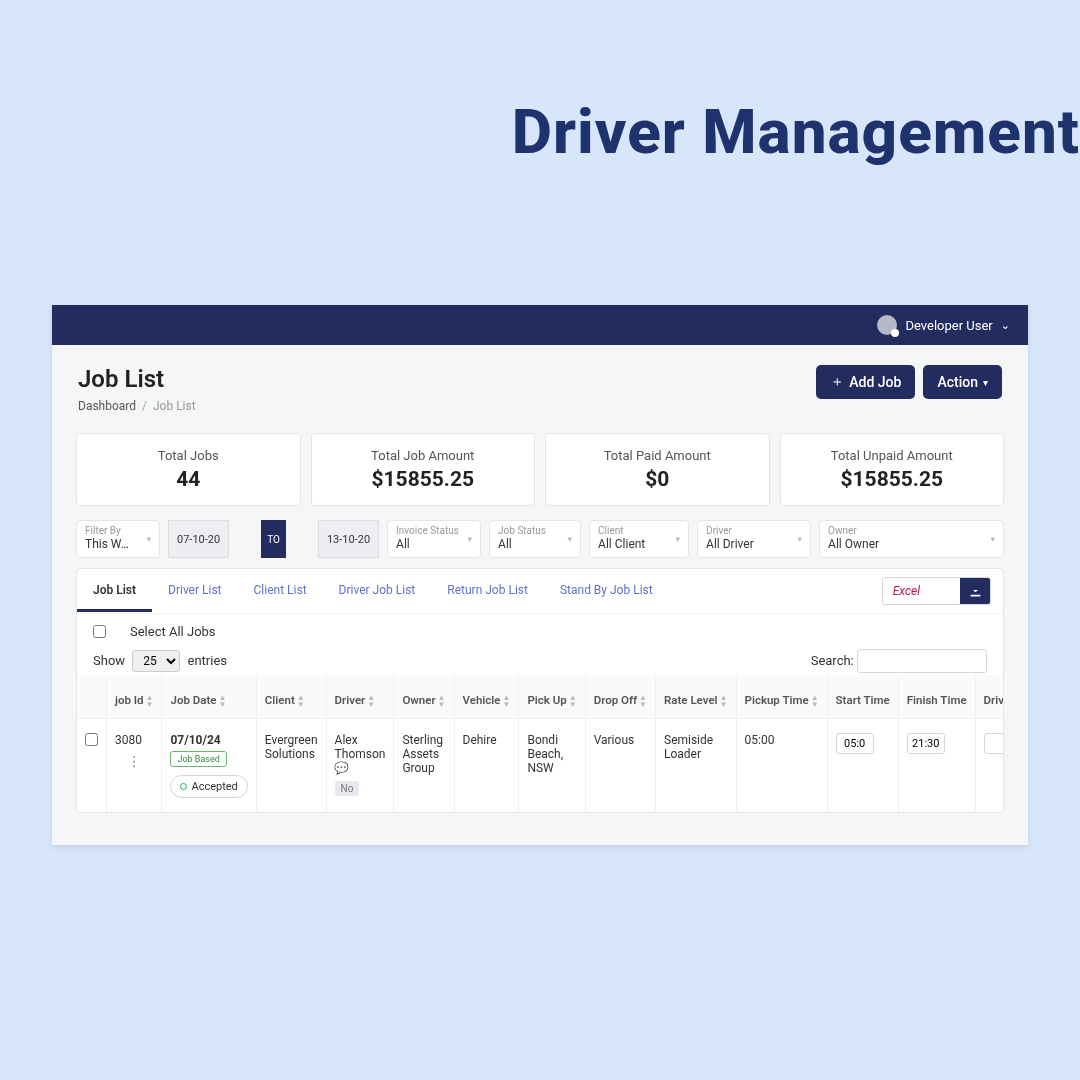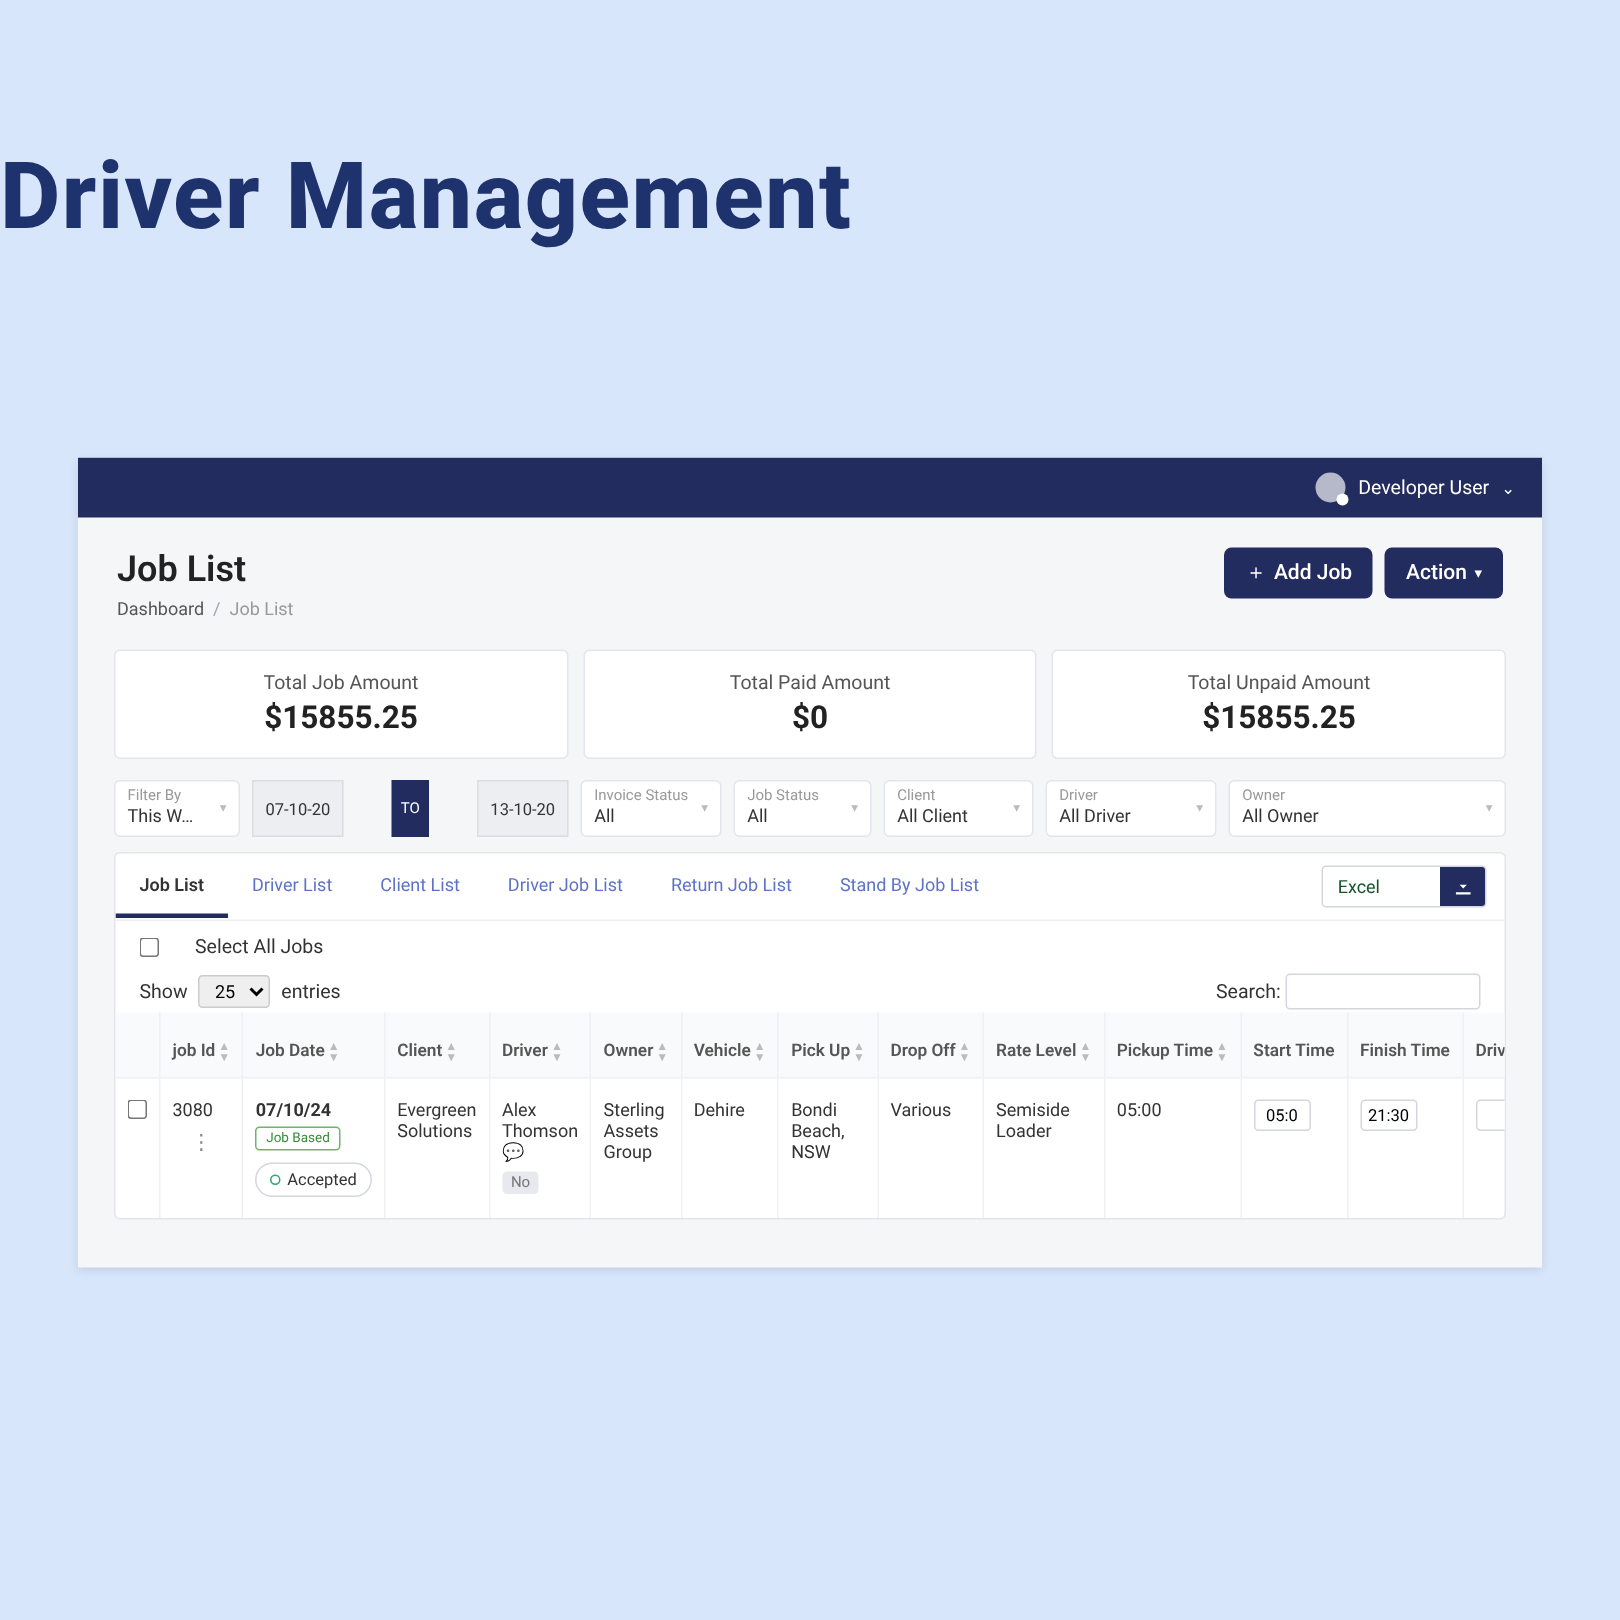--- a/index.html
+++ b/index.html
@@ -1,18 +1,18 @@
 <!DOCTYPE html>
 <html><head>
 <meta charset="utf-8">
 <style>
 * { margin:0; padding:0; box-sizing:border-box; font-family:-apple-system,BlinkMacSystemFont,"Segoe UI",Roboto,sans-serif; }
 body { background:#d8e6fb; width:1080px; height:1080px; overflow:hidden; }
 .slide-wrapper { width:100%; height:100%; position:relative; }
-.slide-title { text-align:left; font-size:62px; font-weight:800; color:#1e326e; letter-spacing:1px; padding-top:95px; }
+.slide-title { text-align:right; font-size:62px; font-weight:800; color:#1e326e; letter-spacing:1px; padding-top:95px; }
 .app-frame { position:absolute; top:305px; left:52px; right:52px; height:540px; background:#f5f6f8; box-shadow:0 2px 6px rgba(0,0,0,.1); overflow:hidden; }
 .topbar { background:#232c5e; height:40px; display:flex; justify-content:flex-end; align-items:center; padding:0 18px; }
 .user-pill { display:flex; align-items:center; gap:8px; color:#fff; font-size:13px; cursor:pointer; }
 .avatar { width:20px; height:20px; border-radius:50%; background:#b5b9c9; position:relative; }
 .avatar::after { content:""; position:absolute; right:-2px; bottom:-2px; width:8px; height:8px; background:#fff; border-radius:50%; }
 .chev { font-size:11px; }
 .page-header { display:flex; justify-content:space-between; align-items:flex-start; padding:20px 26px 10px; }
 .page-title { font-size:24px; font-weight:600; color:#222; }
 .breadcrumb { font-size:12px; color:#555; margin-top:6px; }
 .breadcrumb .sep { color:#9aa; margin:0 3px; }
@@ -30,21 +30,21 @@
 .dd-caret { position:absolute; right:8px; top:50%; transform:translateY(-50%); color:#bbb; font-size:9px; }
 .date-range { display:flex; align-items:stretch;gap:32px; }
 .date-part { background:#eceef2; border:1px solid #ddd; padding:0 8px; font-size:11px; color:#333; display:flex; align-items:center; }
 .date-to { background:#232c5e; color:#fff; padding:0 6px; font-size:10px; display:flex; align-items:center; }
 .content-panel { background:#fff; border:1px solid #e3e5ea; border-radius:4px; margin:0 24px; overflow:hidden; }
 .tabs-row { display:flex; align-items:center; justify-content:space-between; border-bottom:1px solid #eef0f3; }
 .tabs { display:flex; }
 .tab { padding:12px 16px; font-size:12px; color:#5e73c7; cursor:pointer; }
 .tab.active { color:#333; font-weight:600; border-bottom:3px solid #232c5e; }
 .excel-box { display:flex; align-items:stretch; margin:8px 12px; border:1px solid #d3d6dd; border-radius:3px; overflow:hidden; }
-.excel-label { padding:6px 40px 6px 10px; font-size:12px; color:#14532d; }
+.excel-label { padding:6px 40px 6px 10px; font-size:12px; color:#be185d;font-style:italic; }
 .excel-btn { background:#232c5e; color:#fff; width:30px; display:flex; align-items:center; justify-content:center; cursor:pointer; }
 .table-controls { padding:10px 16px 2px; }
 .table-controls label { font-size:13px; color:#333; }
 .select-all { display:flex; align-items:center; gap:24px; margin-bottom:10px; }
 .show-row { display:flex; justify-content:space-between; align-items:center; font-size:13px; color:#333; }
 .show-select { border:1px solid #ccc; border-radius:3px; padding:2px 6px; font-size:12px; margin:0 4px; }
 .search-box { border:1px solid #d3d6dd; border-radius:3px; padding:4px 8px; width:130px; font-size:12px; }
 .data-table { width:100%; border-collapse:collapse; font-size:12px; }
 .data-table th { background:#f9fafb; color:#555; font-weight:600; text-align:left; padding:18px 8px 10px; border-right:1px solid #eef0f3; white-space:nowrap; font-size:11.5px; }
 .data-table th .sort-icons { display:inline-block; font-size:8px; color:#bbb; margin-left:2px; line-height:7px; vertical-align:middle; }
@@ -88,20 +88,24 @@
           <span>Add Job</span>
         </button>
         <button class="btn">
           <span>Action</span>
           <span style="font-size:10px">▾</span>
         </button>
       </div>
     </div>
 
     <div class="stats-row">
+      <div class="stat-card">
+        <div class="stat-label">Total Jobs</div>
+        <div class="stat-value">44</div>
+      </div>
       <div class="stat-card">
         <div class="stat-label">Total Job Amount</div>
         <div class="stat-value">$15855.25</div>
       </div>
       <div class="stat-card">
         <div class="stat-label">Total Paid Amount</div>
         <div class="stat-value">$0</div>
       </div>
       <div class="stat-card">
         <div class="stat-label">Total Unpaid Amount</div>

